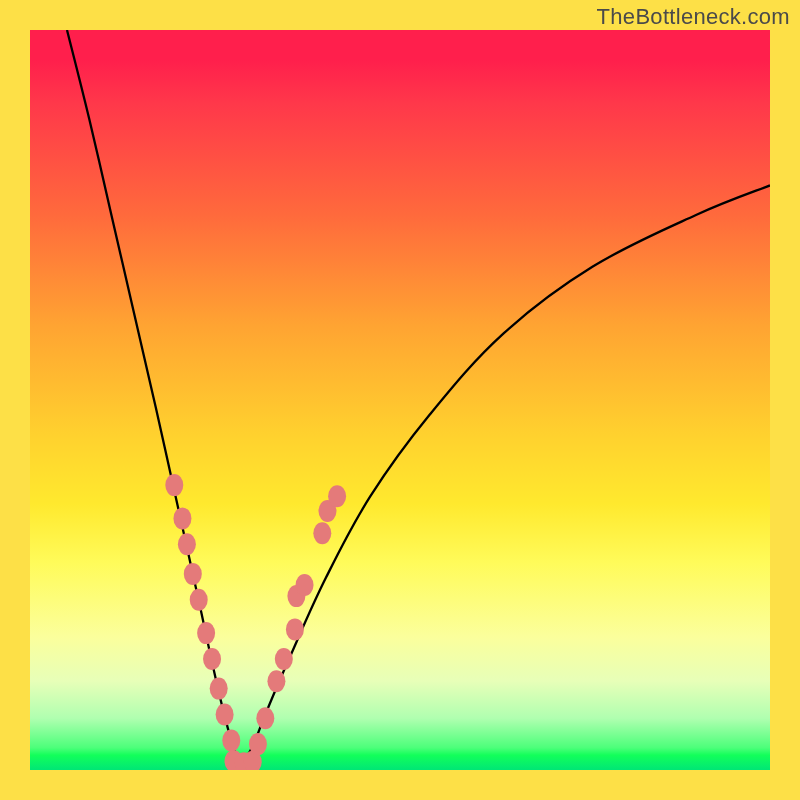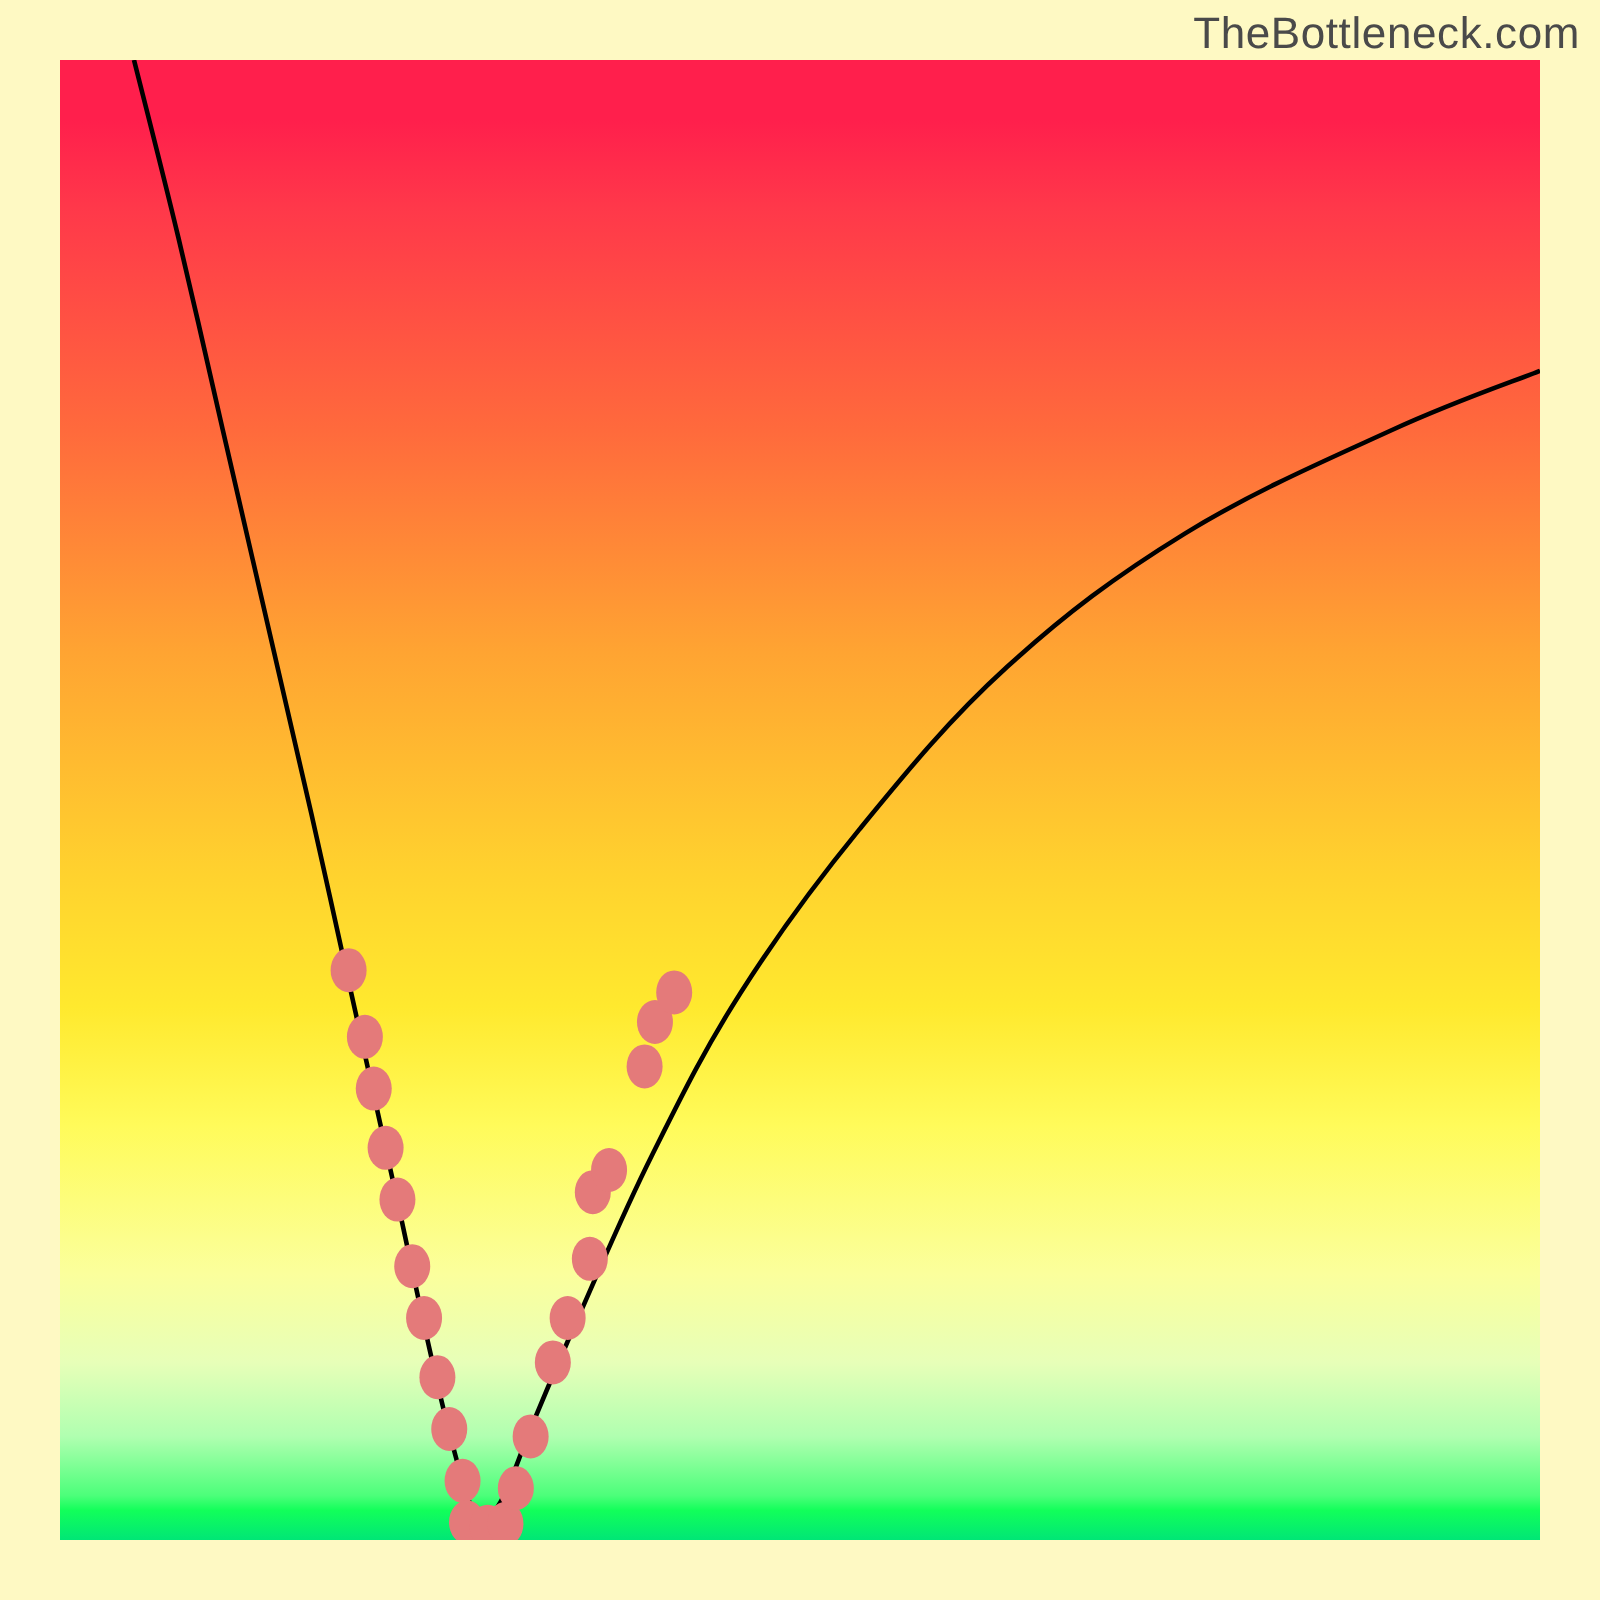--- a/index.html
+++ b/index.html
@@ -9,21 +9,21 @@
     height: 800px;
     overflow: hidden;
     background: #000;
     font-family: Arial, Helvetica, sans-serif;
   }
   .frame {
     position: absolute;
     top: 0; left: 0;
     width: 800px;
     height: 800px;
-    background: #fef9c3;
+    background: #fde047;
   }
   .plot-area {
     position: absolute;
     top: 30px;
     left: 30px;
     width: 740px;
     height: 740px;
     overflow: hidden;
   }
   .gradient-bg {

